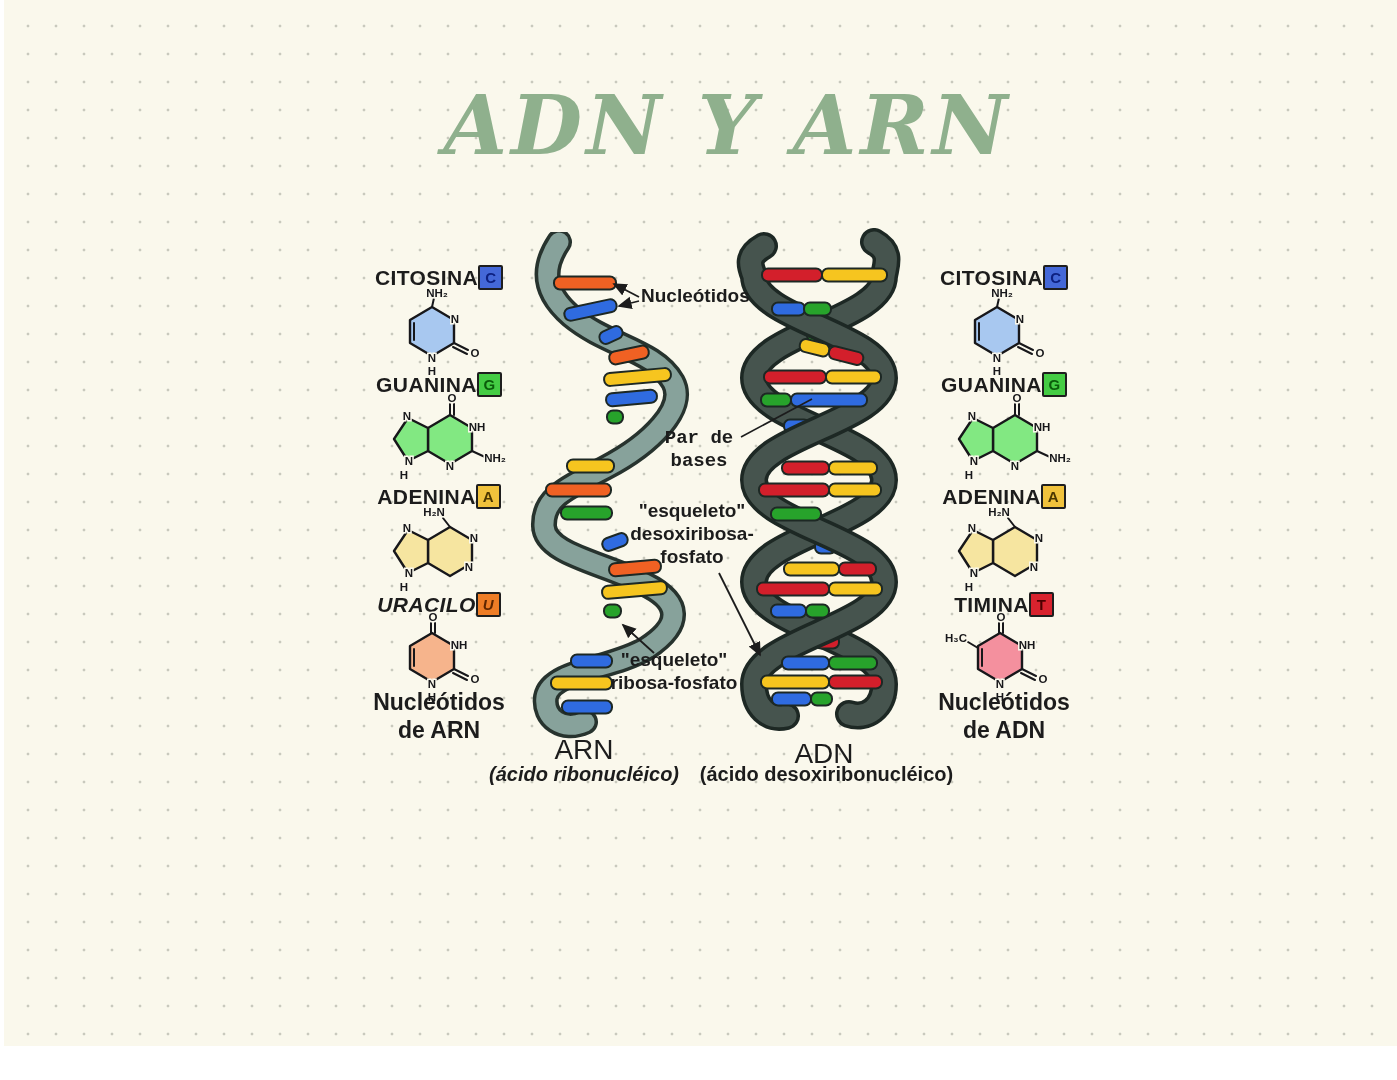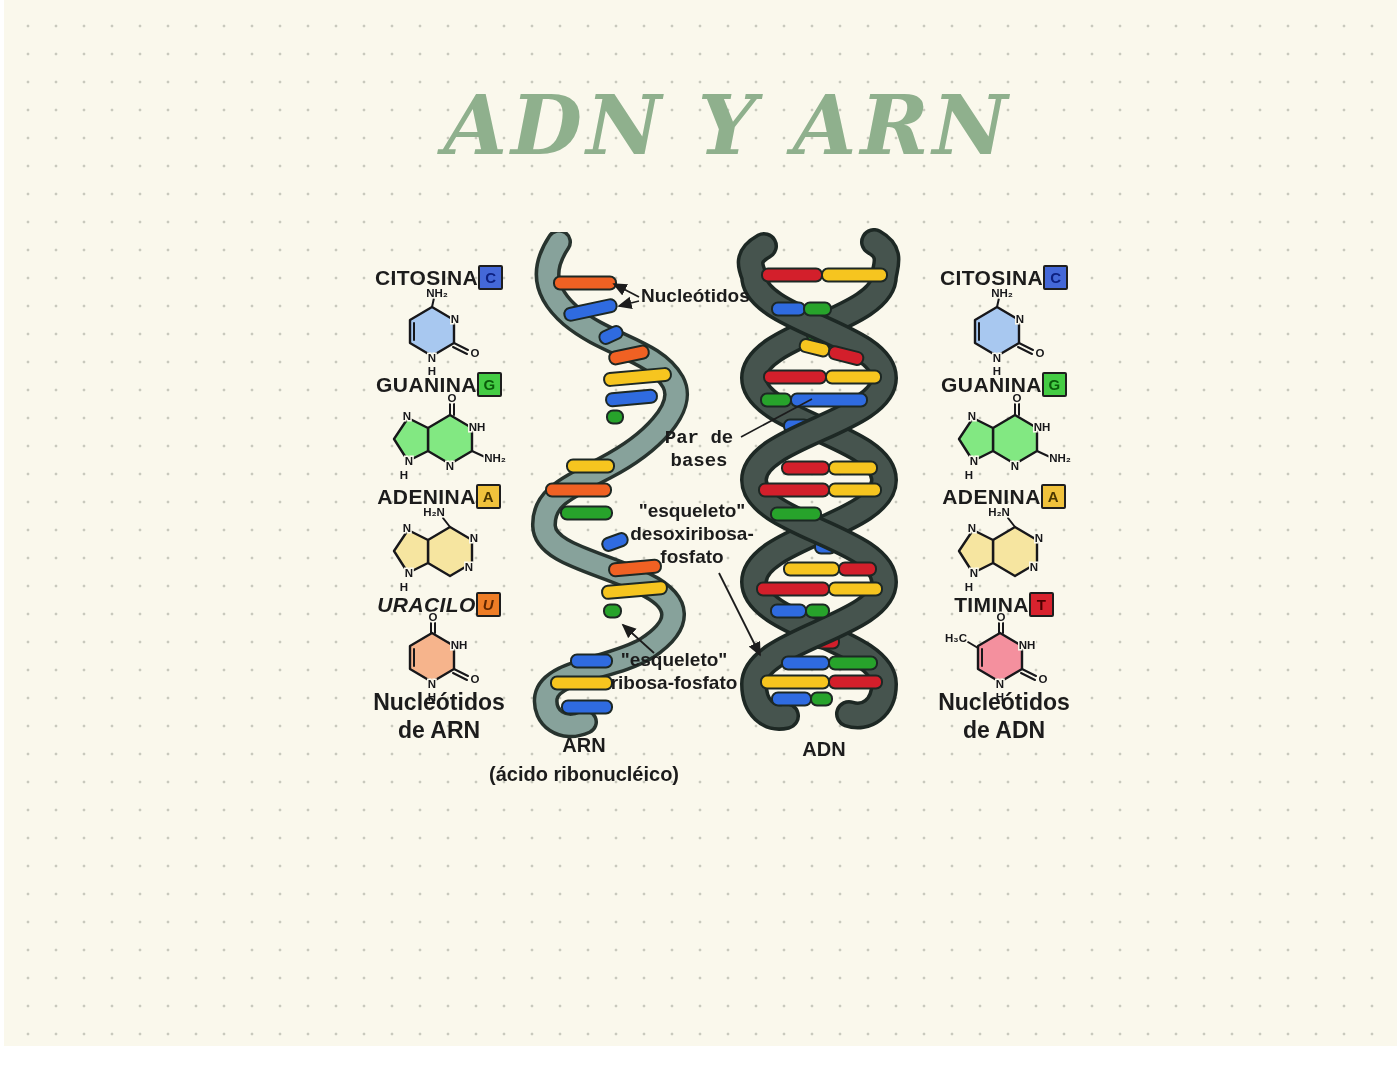--- a/index.html
+++ b/index.html
@@ -22,21 +22,21 @@
   .badge-U{background:#ee7d26;color:#5e2600;}
   .badge-T{background:#d8232e;color:#4d0000;}
   .mol{position:absolute;left:0;width:160px;display:flex;justify-content:center;}
   .mol svg{overflow:visible;}
   .ring{stroke:#17171a;stroke-width:2.4;stroke-linejoin:round;}
   .bond{stroke:#17171a;stroke-width:2;fill:none;stroke-linecap:round;}
   .atom{font-family:"Liberation Sans",sans-serif;font-size:11.5px;font-weight:700;fill:#17171a;
     paint-order:stroke;stroke:#faf8ec;stroke-width:3px;text-anchor:middle;}
   .caption{position:absolute;left:0;width:160px;text-align:center;font-weight:700;font-size:23px;line-height:28px;}
   .annot{font-weight:700;font-size:19px;line-height:23px;}
-  .helix-label{font-weight:700;font-size:20px;text-align:center;}
+  .helix-label{font-weight:400;font-size:28px;text-align:center;}
   .helix-full{font-weight:700;font-size:20px;text-align:center;white-space:nowrap;}
   .bar{stroke:#1d2824;stroke-width:2;}
 </style>
 </head>
 <body>
 
 <div class="canvas">
 
   <div class="abs title">ADN Y ARN</div>
 
@@ -389,16 +389,17 @@
     <div>desoxiribosa-</div>
     <div>fosfato</div>
   </div>
 
   <div class="abs annot" style="left:600px;top:648px;width:140px;text-align:center;">
     <div>"esqueleto"</div>
     <div>ribosa-fosfato</div>
   </div>
 
   <div class="abs helix-label" style="left:525px;top:734px;width:110px;">ARN</div>
-  <div class="abs helix-full" style="left:460px;top:763px;width:240px;">(ácido ribonucléico)</div>
+  <div class="abs helix-full" style="left:460px;top:763px;width:240px;font-style:italic;">(ácido ribonucléico)</div>
   <div class="abs helix-label" style="left:765px;top:738px;width:110px;">ADN</div>
+  <div class="abs helix-full" style="left:680px;top:763px;width:285px;">(ácido desoxiribonucléico)</div>
 
 </div>
 
 </body></html>

